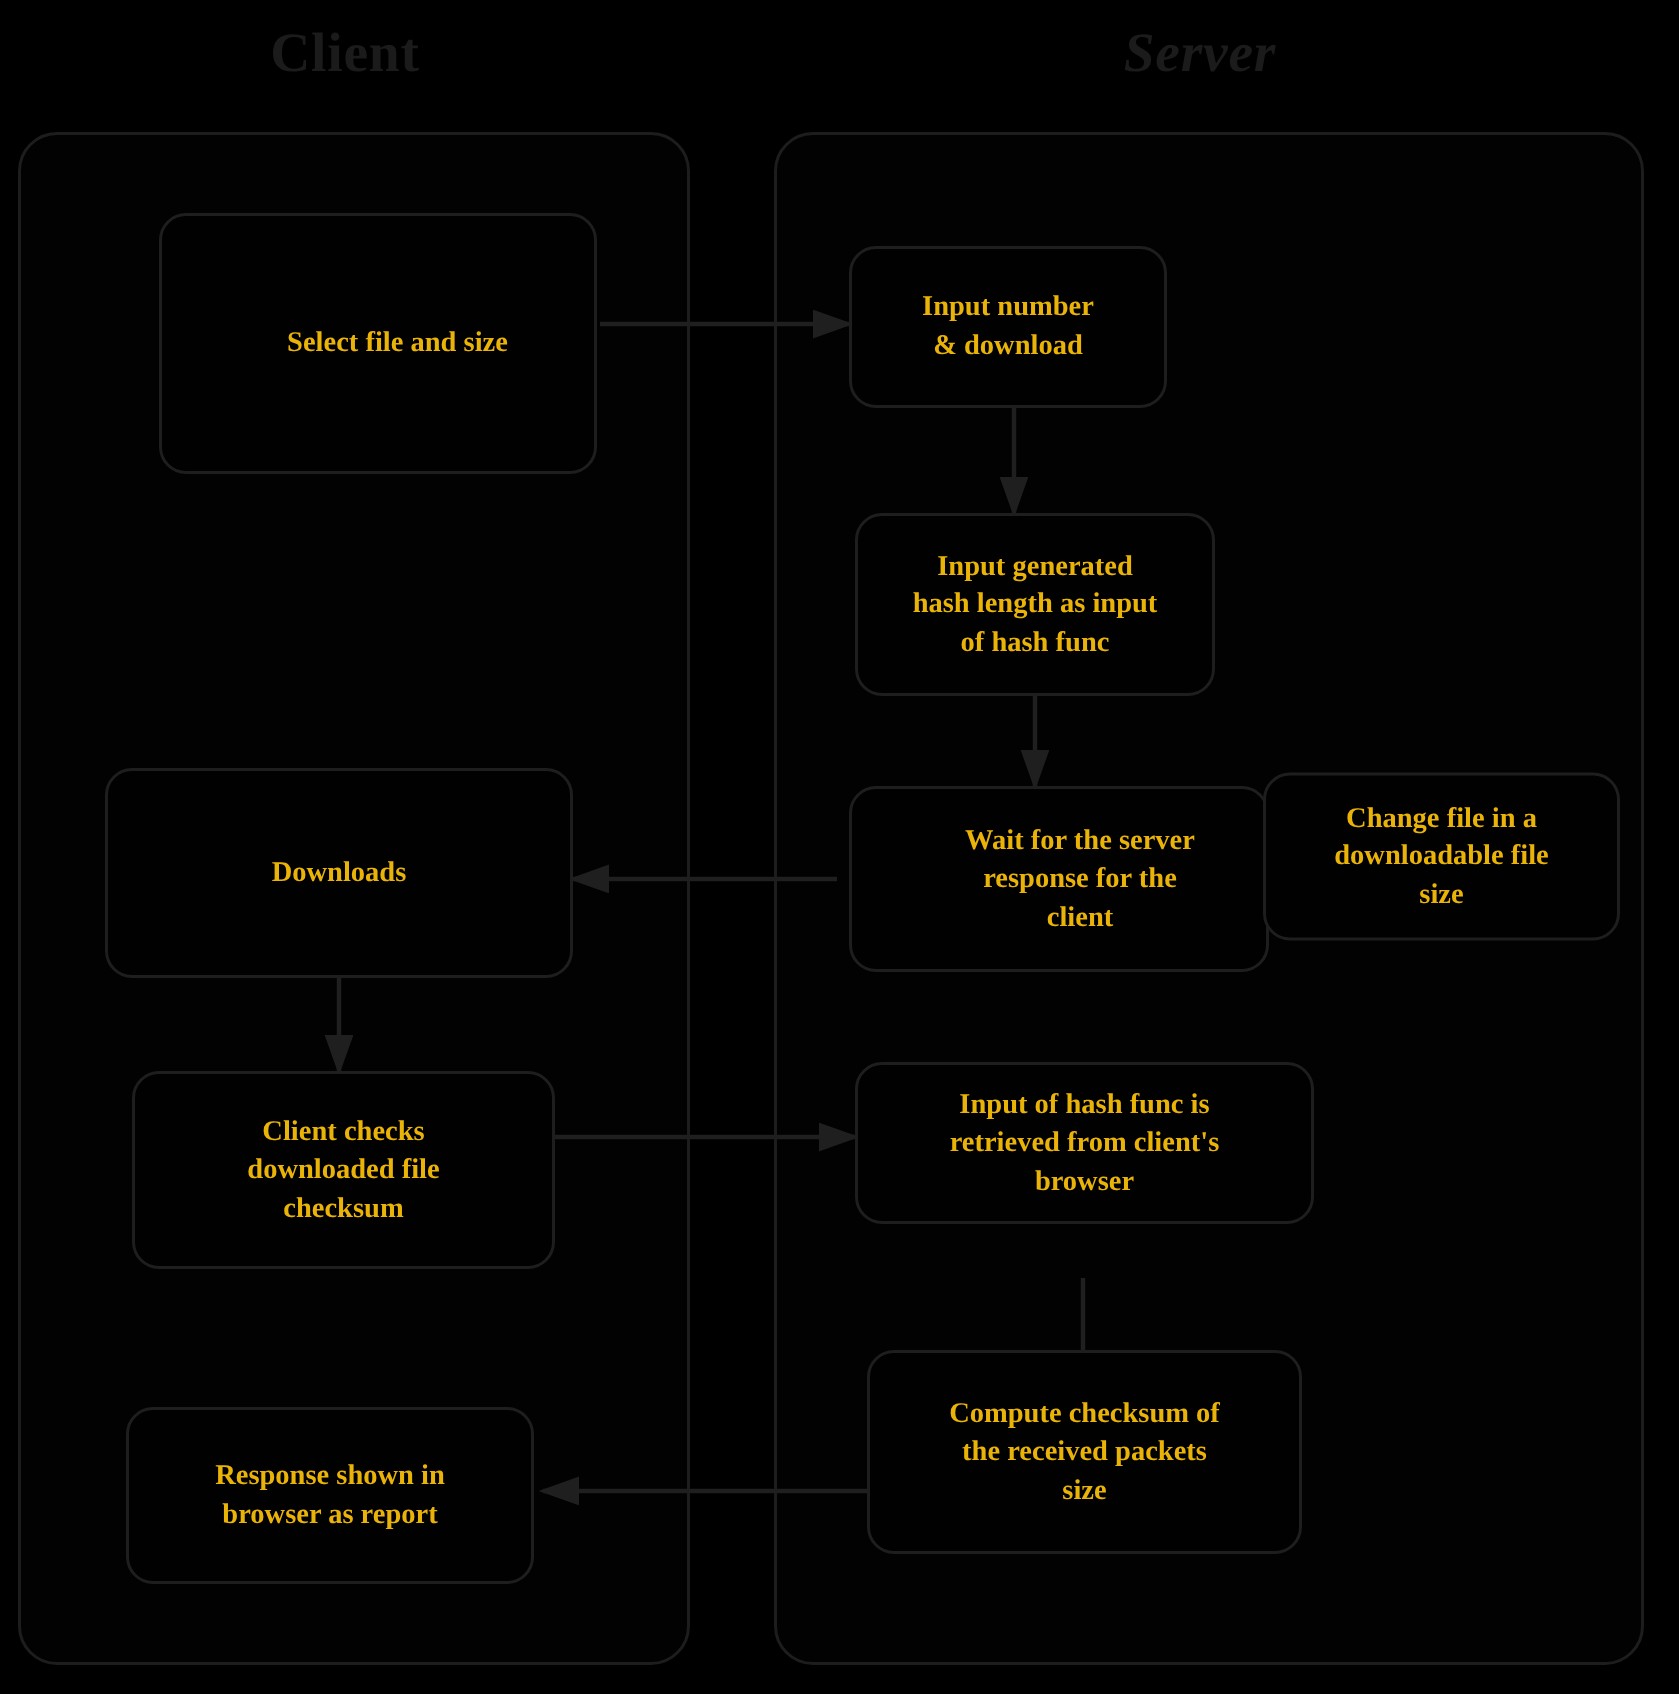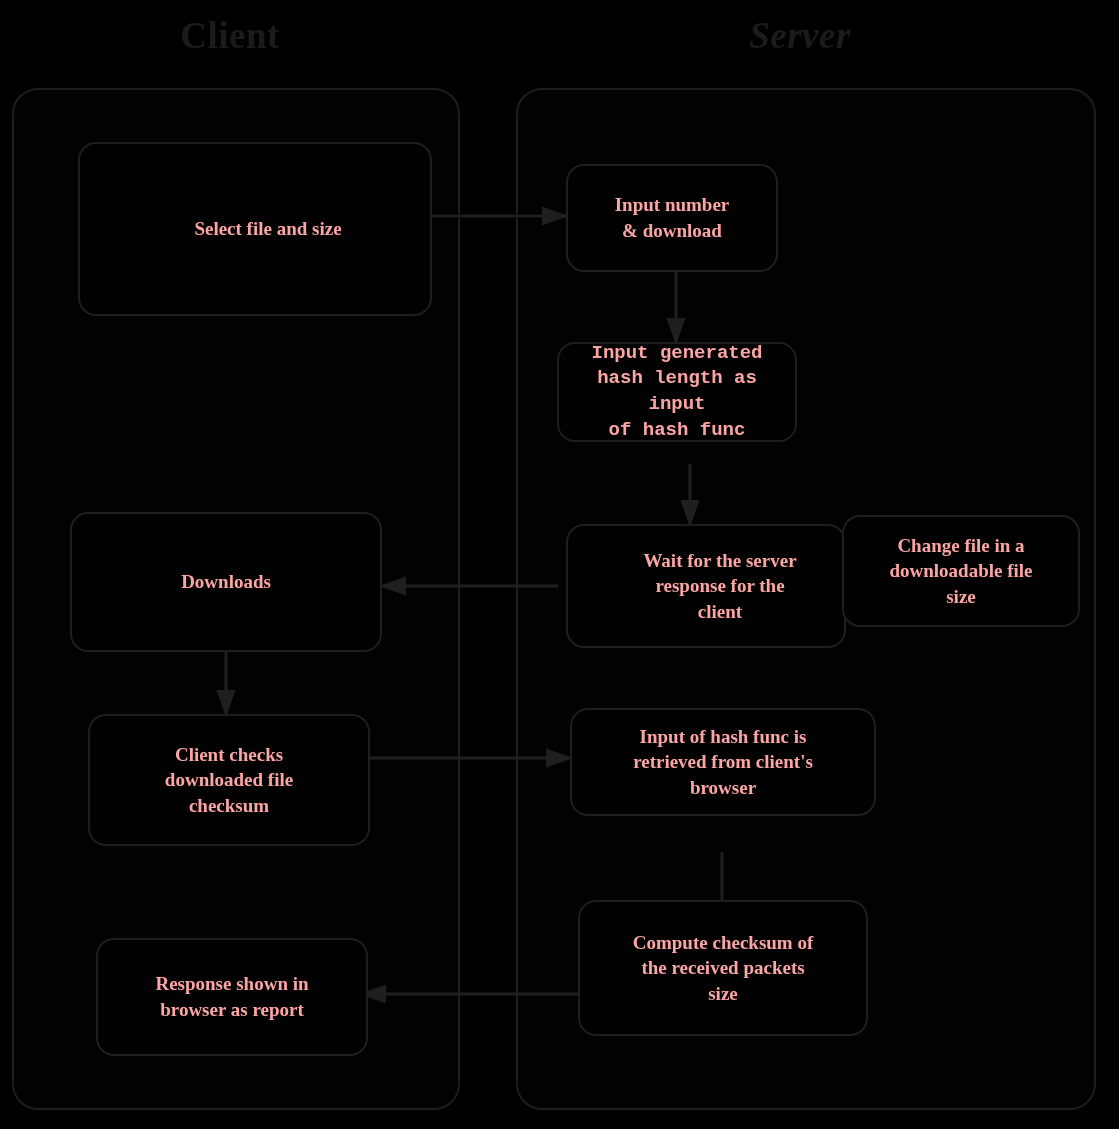--- a/index.html
+++ b/index.html
@@ -52,38 +52,38 @@
   .node {
     position: absolute;
     border: 2px solid #1e1e1e;
     border-radius: 18px;
     background: #010101;
     box-sizing: border-box;
     display: flex;
     align-items: center;
     justify-content: center;
     text-align: center;
-    color: #fca5a5;
+    color: #eab308;
     font-size: 19px;
     line-height: 1.35;
     padding: 6px 12px;
     font-family: "Liberation Serif", "DejaVu Serif", serif;
     font-weight: 600;
     white-space: pre-line;
   }
 
   
-  #node-client-select  { left: 78px;  top: 142px; width: 354px; height: 174px; padding-left: 38px; }
+  #node-client-select  { left: 106px;  top: 142px; width: 292px; height: 174px; padding-left: 38px; }
   #node-client-dl      { left: 70px;  top: 512px; width: 312px; height: 140px; }
   #node-client-check   { left: 88px;  top: 714px; width: 282px; height: 132px; }
-  #node-client-resp    { left: 96px;  top: 938px; width: 272px; height: 118px; }
+  #node-client-resp    { left: 84px;  top: 938px; width: 272px; height: 118px; }
 
   
   #node-srv-input      { left: 566px; top: 164px; width: 212px; height: 108px; }
-  #node-srv-len        { left: 557px; top: 342px; width: 240px; height: 100px; font-family: Liberation Mono, monospace; }
+  #node-srv-len        { left: 570px; top: 342px; width: 240px; height: 122px; }
   #node-srv-wait       { left: 566px; top: 524px; width: 280px; height: 124px; padding-left: 40px; }
   #node-srv-retr       { left: 570px; top: 708px; width: 306px; height: 108px; }
   #node-srv-compute    { left: 578px; top: 900px; width: 290px; height: 136px; }
   #node-srv-change     { left: 842px; top: 515px; width: 238px; height: 112px; }
 
   
   #edges {
     position: absolute;
     left: 0; top: 0;
     width: 1119px; height: 1129px;

